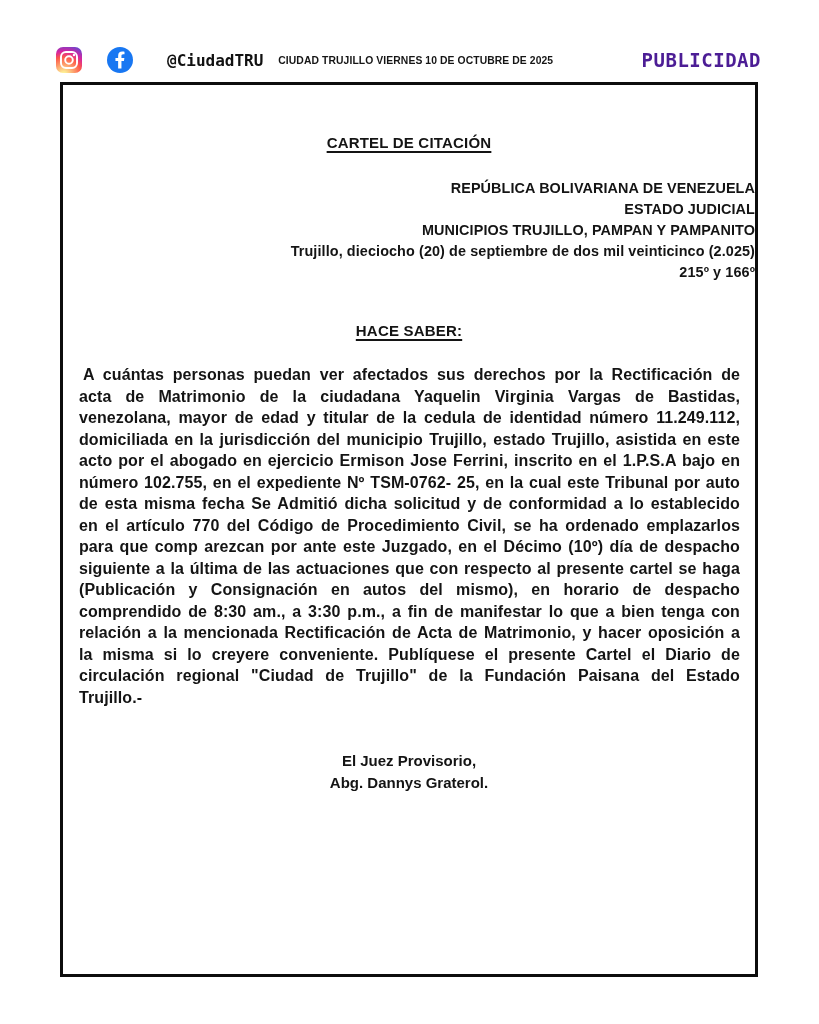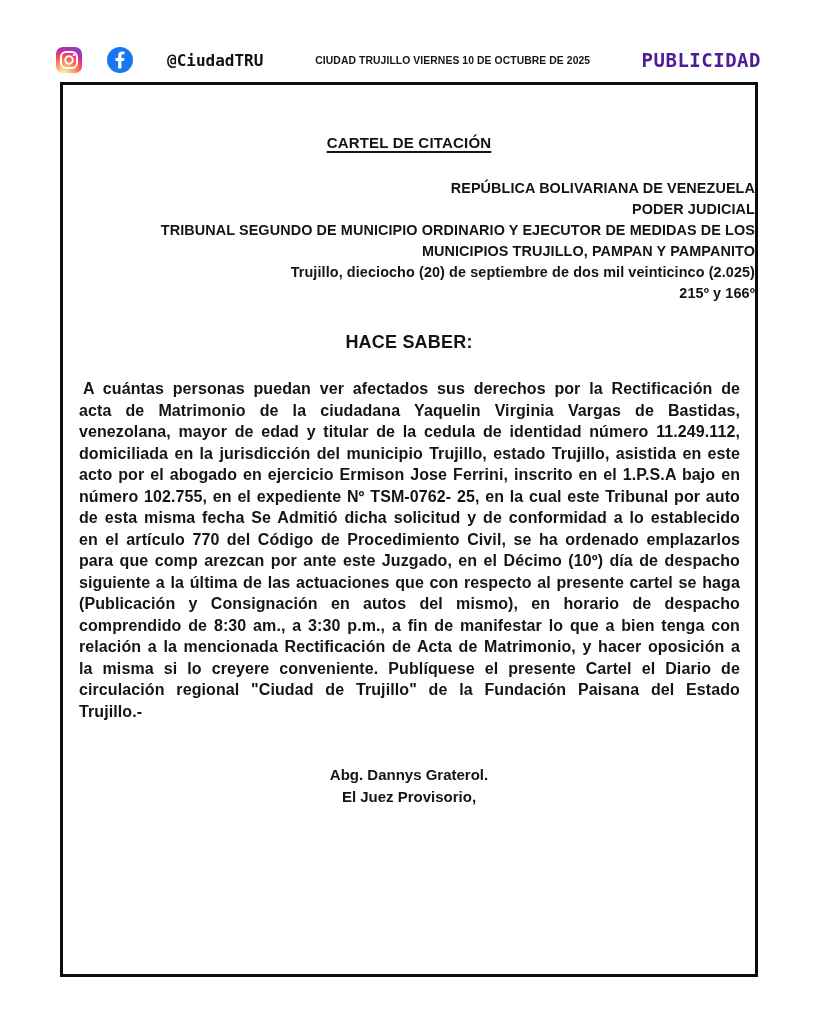--- a/index.html
+++ b/index.html
@@ -31,21 +31,20 @@
     font-family: "DejaVu Sans Mono", monospace;
     font-weight: 700;
     font-size: 16px;
     letter-spacing: 0px;
     color: #111111;
     white-space: nowrap;
   }
   .date-line-wrap {
     flex: 1;
     display: flex;
-    justify-content: center;
   }
   .date-line {
     font-family: "Liberation Sans", sans-serif;
     font-weight: 700;
     font-size: 11.5px;
     letter-spacing: 0.1px;
     color: #151515;
     white-space: nowrap;
     transform: scaleX(0.9);
     transform-origin: center;
@@ -80,23 +79,24 @@
   .notice-head {
     margin-top: 27px;
   }
   .notice-head .head-line {
     font-size: 14.4px;
     line-height: 21px;
     letter-spacing: 0.1px;
     text-align: right;
   }
   .notice-subtitle {
-    margin-top: 28px;
-    font-size: 18px;
+    margin-top: 39px;
+    font-size: 15px;
     letter-spacing: 0.2px;
+    text-decoration: underline;
     text-decoration-thickness: 2px;
     text-underline-offset: 3px;
   }
   .notice-body {
     margin: 25px 15px 0 16px;
     text-align: justify;
     text-indent: 4px;
     font-size: 16px;
     line-height: 21.5px;
     letter-spacing: 0.1px;
@@ -144,28 +144,27 @@
     <span class="date-line">CIUDAD TRUJILLO VIERNES 10 DE OCTUBRE DE 2025</span>
   </div>
   <div class="publicidad">PUBLICIDAD</div>
 </div>
 
 <div class="notice-box">
   <div class="notice-title">CARTEL DE CITACIÓN</div>
 
   <div class="notice-head">
     <div class="head-line">REPÚBLICA BOLIVARIANA DE VENEZUELA</div>
-    <div class="head-line">PODER JUDICIAL</div>
-    <div class="head-line">TRIBUNAL SEGUNDO DE MUNICIPIO ORDINARIO Y EJECUTOR DE MEDIDAS DE LOS</div>
+    <div class="head-line">ESTADO JUDICIAL</div>
     <div class="head-line">MUNICIPIOS TRUJILLO, PAMPAN Y PAMPANITO</div>
     <div class="head-line">Trujillo, dieciocho (20) de septiembre de dos mil veinticinco (2.025)</div>
     <div class="head-line">215º y 166º</div>
   </div>
 
   <div class="notice-subtitle">HACE SABER:</div>
 
   <div class="notice-body">A cuántas personas puedan ver afectados sus derechos por la Rectificación de acta de Matrimonio de la ciudadana Yaquelin Virginia Vargas de Bastidas, venezolana, mayor de edad y titular de la cedula de identidad número 11.249.112, domiciliada en la jurisdicción del municipio Trujillo, estado Trujillo, asistida en este acto por el abogado en ejercicio Ermison Jose Ferrini, inscrito en el 1.P.S.A bajo en número 102.755, en el expediente Nº TSM-0762- 25, en la cual este Tribunal por auto de esta misma fecha Se Admitió dicha solicitud y de conformidad a lo establecido en el artículo 770 del Código de Procedimiento Civil, se ha ordenado emplazarlos para que comp arezcan por ante este Juzgado, en el Décimo (10º) día de despacho siguiente a la última de las actuaciones que con respecto al presente cartel se haga (Publicación y Consignación en autos del mismo), en horario de despacho comprendido de 8:30 am., a 3:30 p.m., a fin de manifestar lo que a bien tenga con relación a la mencionada Rectificación de Acta de Matrimonio, y hacer oposición a la misma si lo creyere conveniente. Publíquese el presente Cartel el Diario de circulación regional "Ciudad de Trujillo" de la Fundación Paisana del Estado Trujillo.-</div>
 
   <div class="signature-block">
+    <div class="sig-line">El Juez Provisorio,</div>
     <div class="sig-line">Abg. Dannys Graterol.</div>
-    <div class="sig-line">El Juez Provisorio,</div>
   </div>
 </div>
 
 </body></html>

